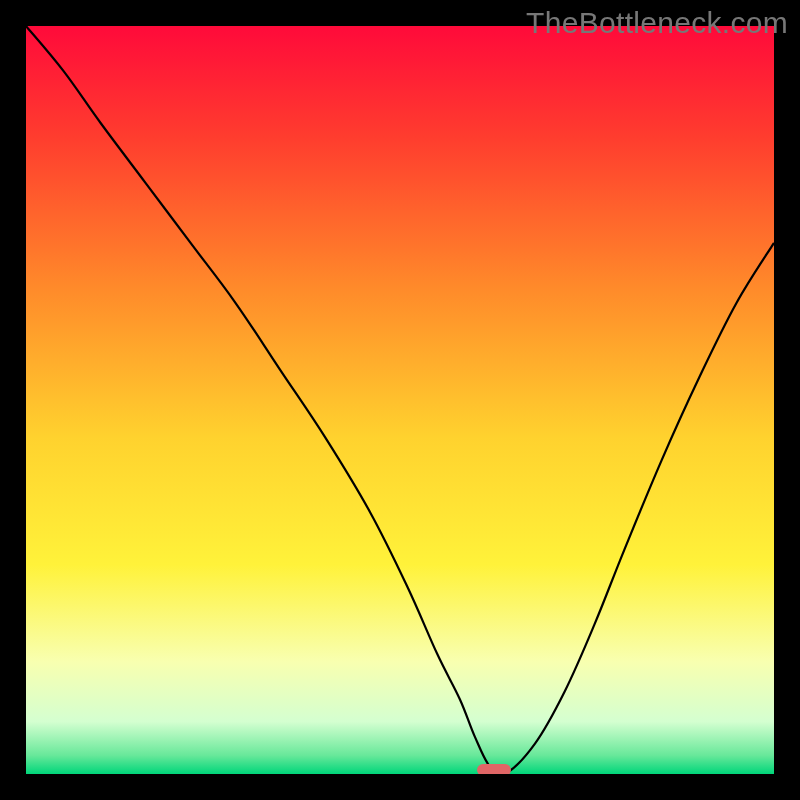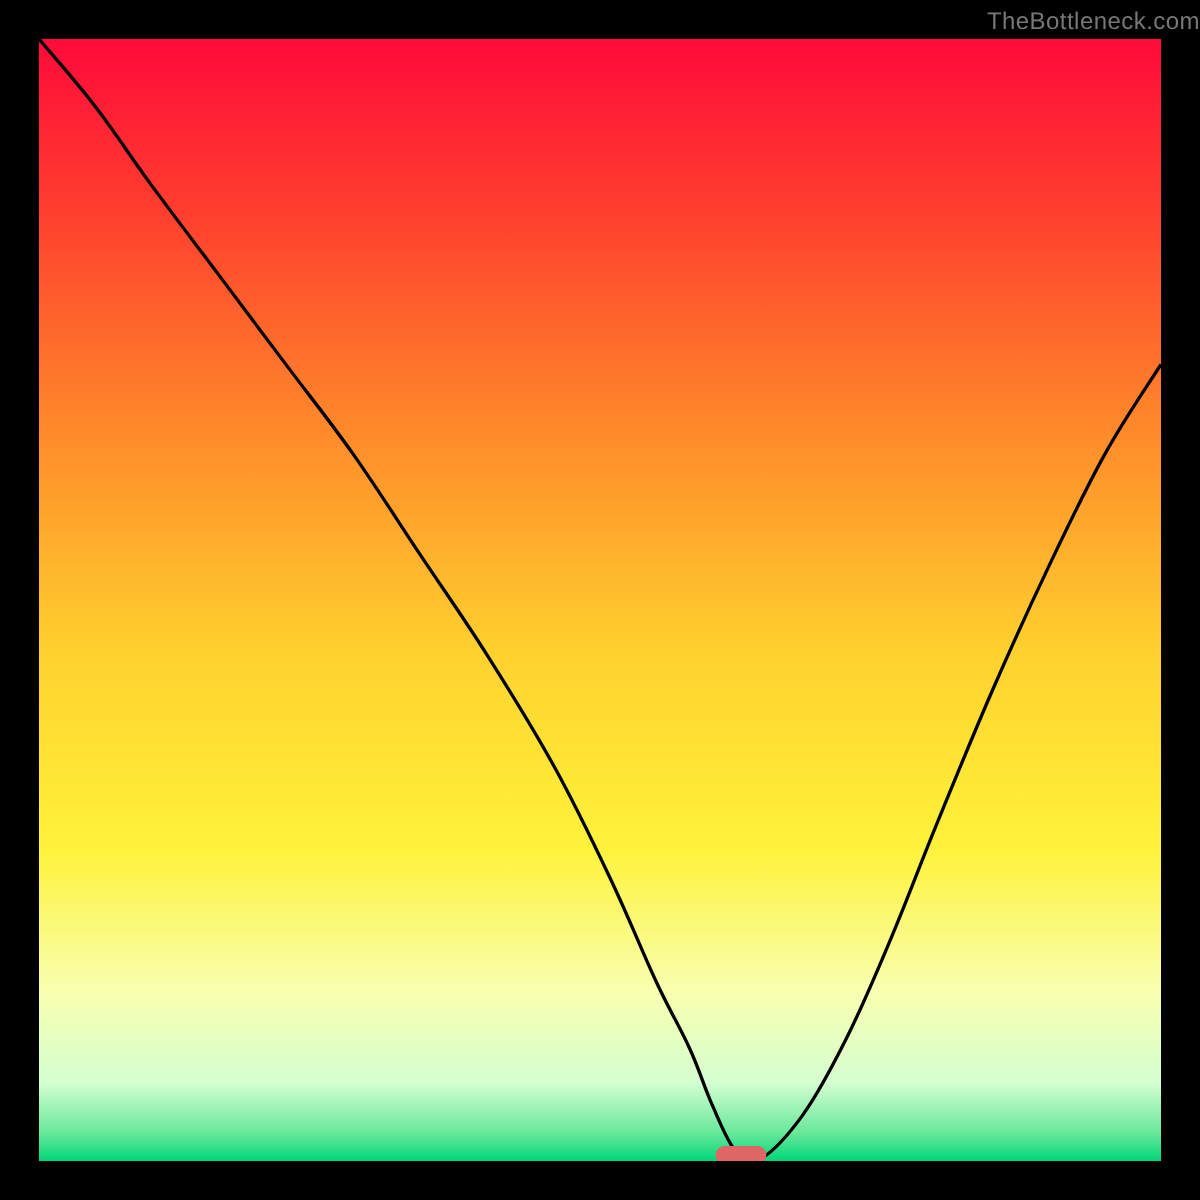--- a/index.html
+++ b/index.html
@@ -13,23 +13,23 @@
   }
   .frame {
     position: relative;
     width: 800px;
     height: 800px;
     background: #000;
   }
   .watermark {
     position: absolute;
     top: 6px;
-    right: 0;
+    right: 12px;
     color: #777;
-    font-size: 16px;
+    font-size: 30px;
     font-weight: 500;
     letter-spacing: 0.3px;
     z-index: 10;
   }
   .plot-area {
     position: absolute;
     left: 26px;
     top: 26px;
     width: 748px;
     height: 748px;

